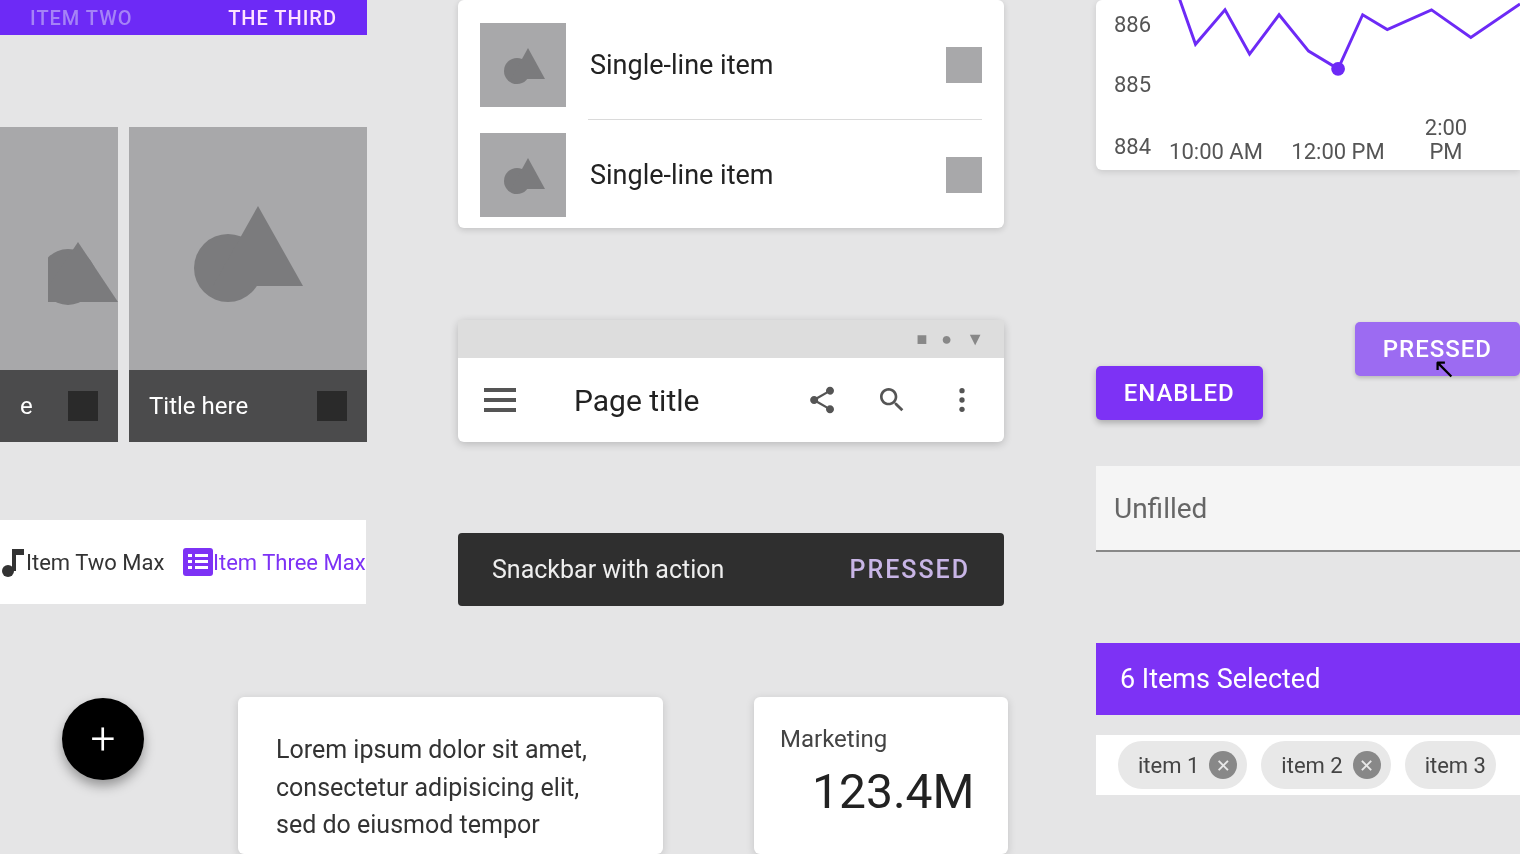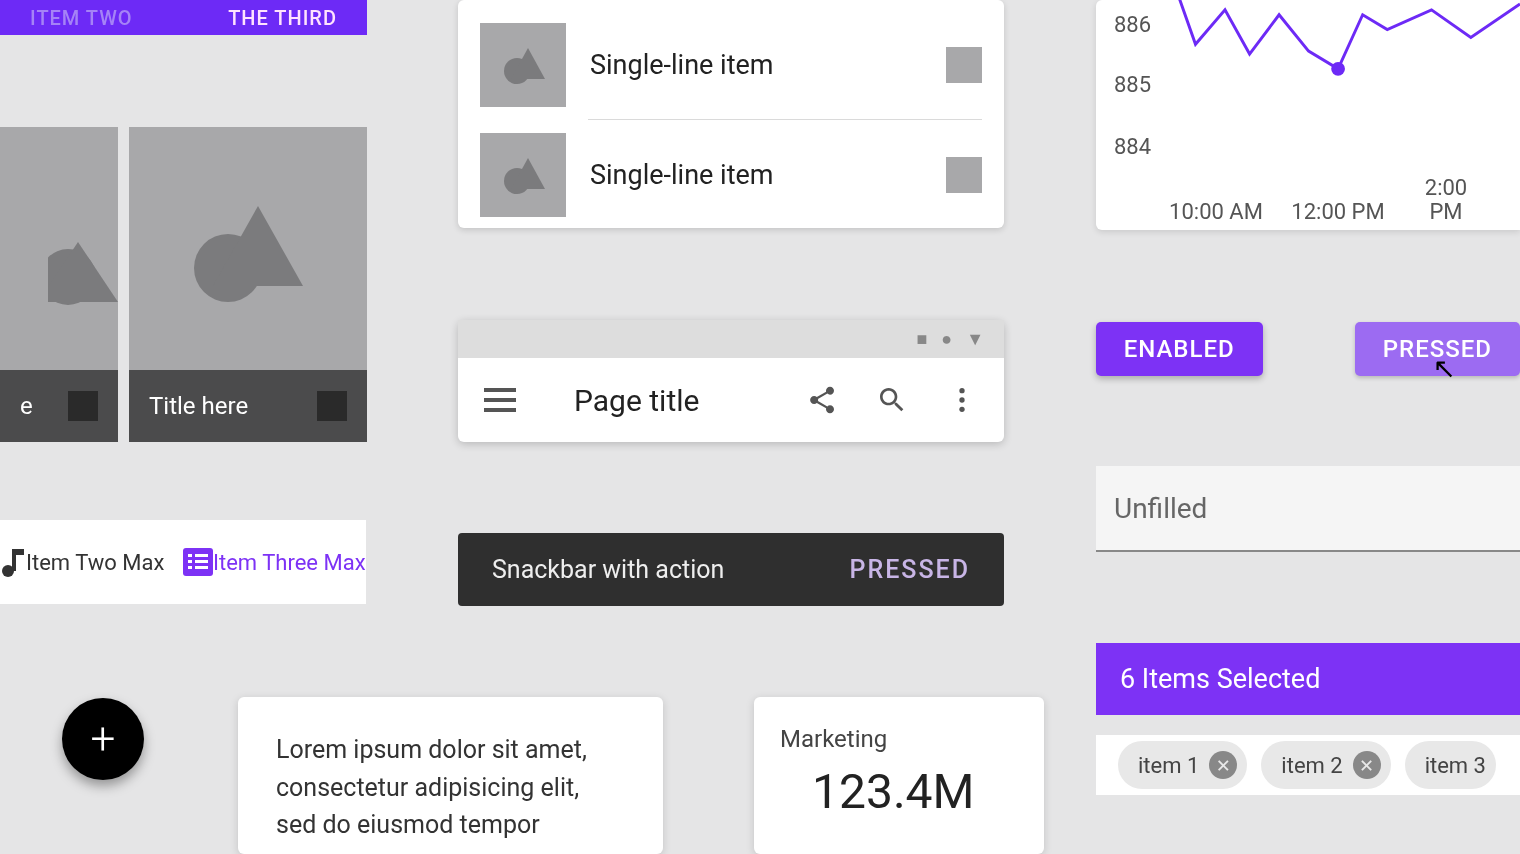--- a/index.html
+++ b/index.html
@@ -22,39 +22,39 @@
 
 .card-row { position: absolute; left: 0; top: 127px; display: flex; gap: 11px; }
 .img-card { width: 238px; height: 315px; background: #A8A8AA; position: relative; }
 .img-card.partial { width: 118px; margin-left: 0; }
 .img-card .overlay { position: absolute; bottom: 0; left: 0; right: 0; height: 72px; background: #4B4B4C; display: flex; align-items: center; padding: 0 20px; justify-content: space-between; }
 .img-card .overlay span { color: #FFF; font-size: 24px; }
 .img-card .overlay .sq { width: 30px; height: 30px; background: #2A2A2A; }
 .img-placeholder { position: absolute; left: 50%; top: 40%; transform: translate(-50%,-50%); }
 
 
-.chart-card { position: absolute; right: 0; top: 0; width: 424px; height: 230px; background: #FFF; border-radius: 6px 0 0 6px; box-shadow: 0 2px 6px rgba(0,0,0,0.12); }
+.chart-card { position: absolute; right: 0; top: 0; width: 424px; height: 170px; background: #FFF; border-radius: 6px 0 0 6px; box-shadow: 0 2px 6px rgba(0,0,0,0.12); }
 .chart-y { position: absolute; left: 18px; font-size: 22px; color: #555; }
 .chart-x { position: absolute; bottom: 6px; font-size: 22px; color: #555; text-align: center; }
 .chart-svg { position: absolute; left: 70px; top: 0; right: 0; bottom: 48px; }
 
 
 .appbar-wrap { position: absolute; left: 458px; top: 320px; width: 546px; height: 122px; background: #FFF; border-radius: 6px; box-shadow: 0 2px 8px rgba(0,0,0,0.2); }
 .window-controls { height: 38px; background: #DDDDDD; display: flex; justify-content: flex-end; align-items: center; gap: 14px; padding-right: 20px; }
 .window-controls span { color: #888; font-size: 18px; }
 .appbar { height: 84px; display: flex; align-items: center; padding: 0 26px; gap: 38px; }
 .appbar-title { font-size: 30px; color: #222; font-weight: 400; flex: 1; margin-left: 20px; }
 .hamburger { display: flex; flex-direction: column; gap: 6px; }
 .hamburger div { width: 32px; height: 4px; background: #555; }
 .appbar svg { width: 32px; height: 32px; fill: #555; cursor: pointer; }
 
 
 .btn-row { position: absolute; right: 0; top: 322px; display: flex; gap: 92px; }
 .btn { padding: 0 28px; height: 54px; display: flex; align-items: center; font-size: 24px; font-weight: 500; letter-spacing: 1px; border-radius: 5px; cursor: pointer; color: #FFF; }
-.btn-enabled { background: #7D32F5; box-shadow: 0 3px 6px rgba(0,0,0,0.25); }
+.btn-enabled { background: #7D32F5; box-shadow: 0 3px 6px rgba(0,0,0,0.25); margin-top: 44px; }
 .btn-pressed { background: #9C6BF2; box-shadow: 0 2px 4px rgba(0,0,0,0.2); }
 .cursor-icon { position: absolute; right: 64px; top: 352px; font-size: 28px; pointer-events: none; }
 
 
 .textfield { position: absolute; right: 0; top: 466px; width: 424px; height: 86px; background: #F5F5F5; border-bottom: 2px solid #888; display: flex; align-items: center; padding-left: 18px; }
 .textfield span { font-size: 28px; color: #666; }
 
 
 .bottom-nav { position: absolute; left: 0; top: 520px; width: 366px; height: 84px; background: #FFF; display: flex; align-items: center; }
 .bn-item { flex: 1; display: flex; flex-direction: row; align-items: center; cursor: pointer; }
@@ -69,21 +69,21 @@
 
 
 .fab { position: absolute; left: 62px; top: 698px; width: 82px; height: 82px; border-radius: 50%; background: #000; display: flex; align-items: center; justify-content: center; box-shadow: 0 6px 12px rgba(0,0,0,0.35); cursor: pointer; }
 .fab span { color: #FFF; font-size: 44px; font-weight: 300; }
 
 
 .text-card { position: absolute; left: 238px; top: 697px; width: 425px; height: 157px; background: #FFF; border-radius: 6px; box-shadow: 0 2px 8px rgba(0,0,0,0.15); padding: 34px 38px; }
 .text-card p { font-size: 25px; color: #333; line-height: 1.5; overflow: hidden; }
 
 
-.stat-card { position: absolute; left: 754px; top: 697px; width: 290px; height: 157px; background: #FFF; border-radius: 6px; box-shadow: 0 2px 8px rgba(0,0,0,0.15); padding: 28px 26px; }
+.stat-card { position: absolute; left: 754px; top: 697px; width: 254px; height: 157px; background: #FFF; border-radius: 6px; box-shadow: 0 2px 8px rgba(0,0,0,0.15); padding: 28px 26px; }
 .stat-label { font-size: 24px; color: #444; margin-bottom: 10px; }
 .stat-value { font-size: 48px; color: #222; font-weight: 400; margin-left: 32px; }
 
 
 .sel-header { position: absolute; right: 0; top: 643px; width: 424px; height: 72px; background: #7D32F5; display: flex; align-items: center; padding-left: 24px; color: #FFF; font-size: 27px; }
 .chip-row { position: absolute; right: 0; top: 735px; width: 424px; height: 60px; background: #FFF; display: flex; align-items: center; gap: 14px; padding-left: 22px; overflow: hidden; }
 .chip { background: #E8E8E8; height: 48px; border-radius: 24px; display: flex; align-items: center; padding: 0 10px 0 20px; gap: 10px; cursor: pointer; }
 .chip span { font-size: 22px; color: #444; }
 .chip-x { width: 28px; height: 28px; border-radius: 50%; background: #888; color: #E8E8E8; display: flex; align-items: center; justify-content: center; font-size: 18px; }
 

